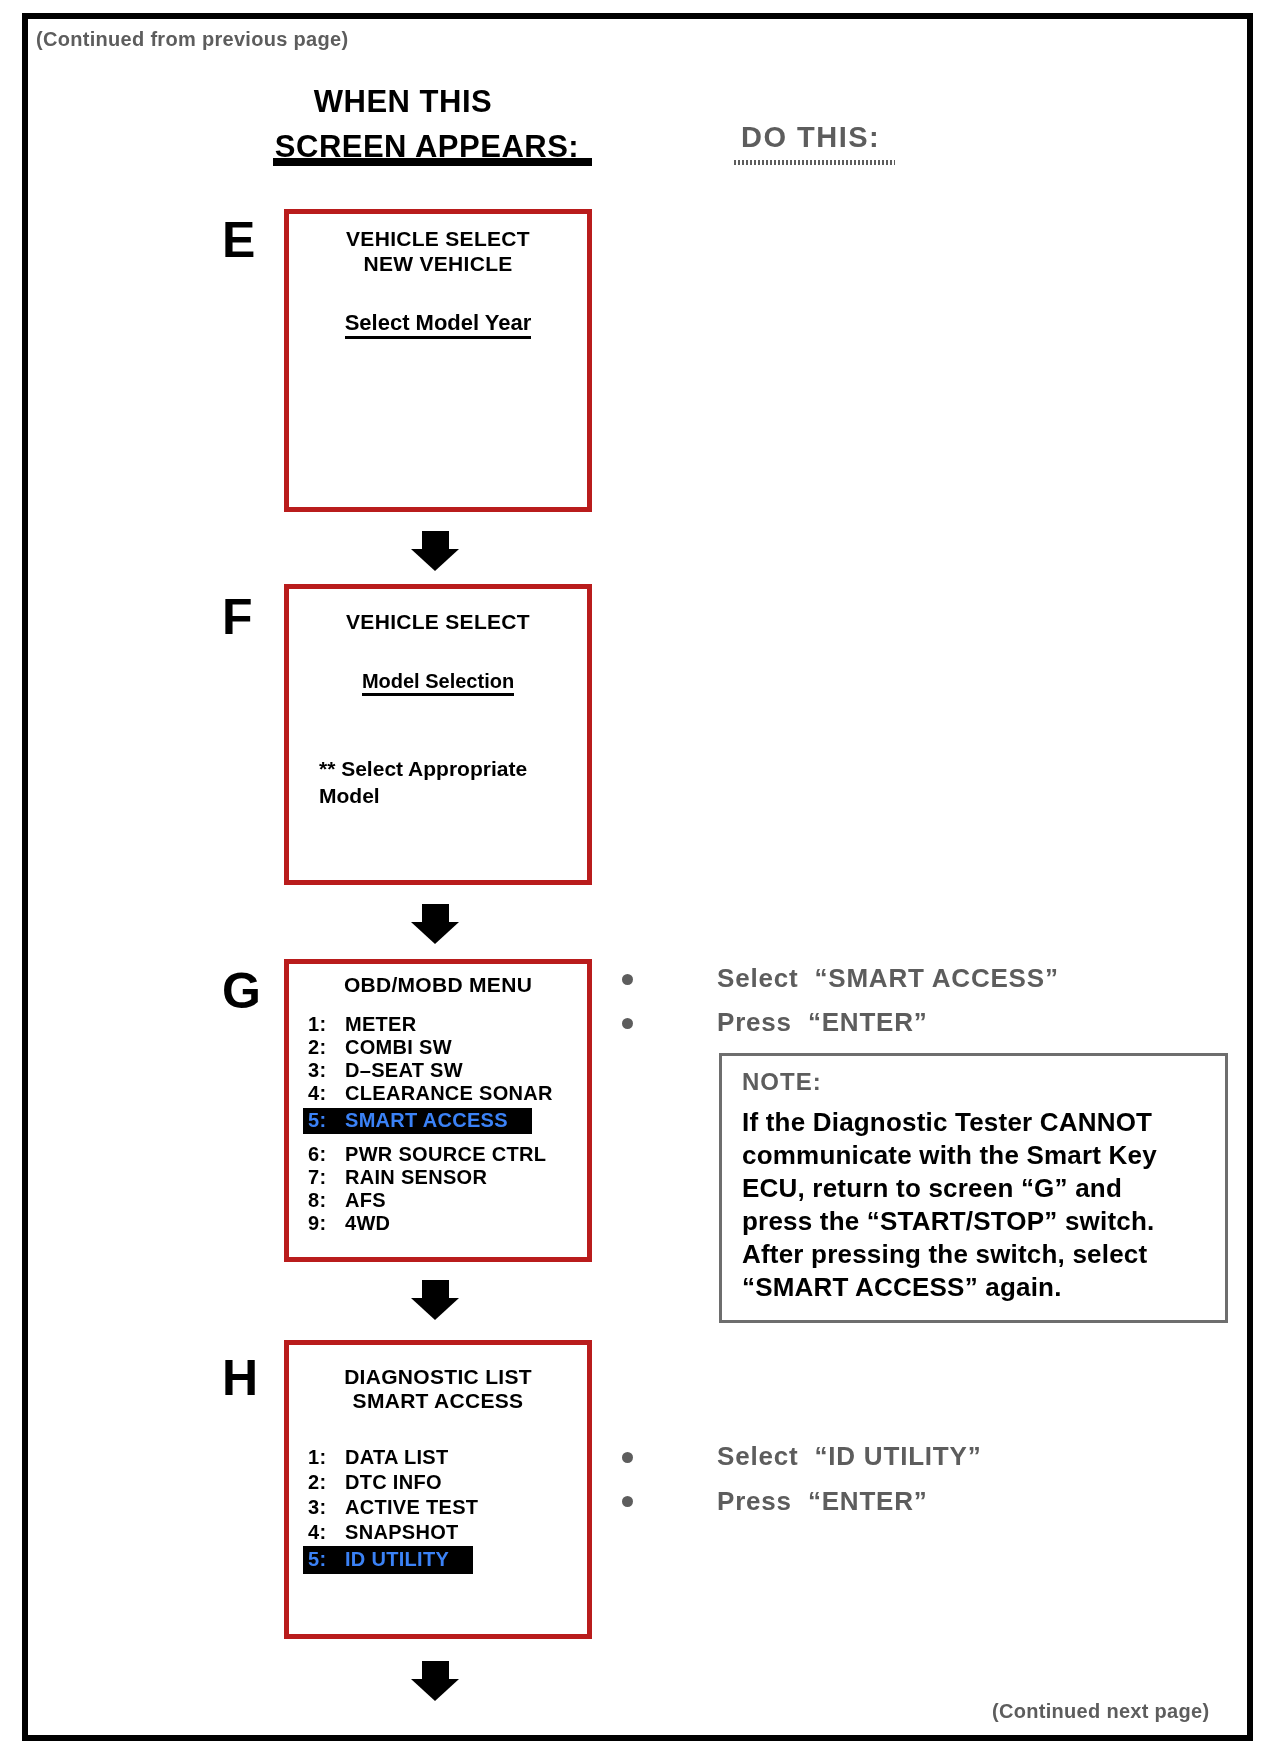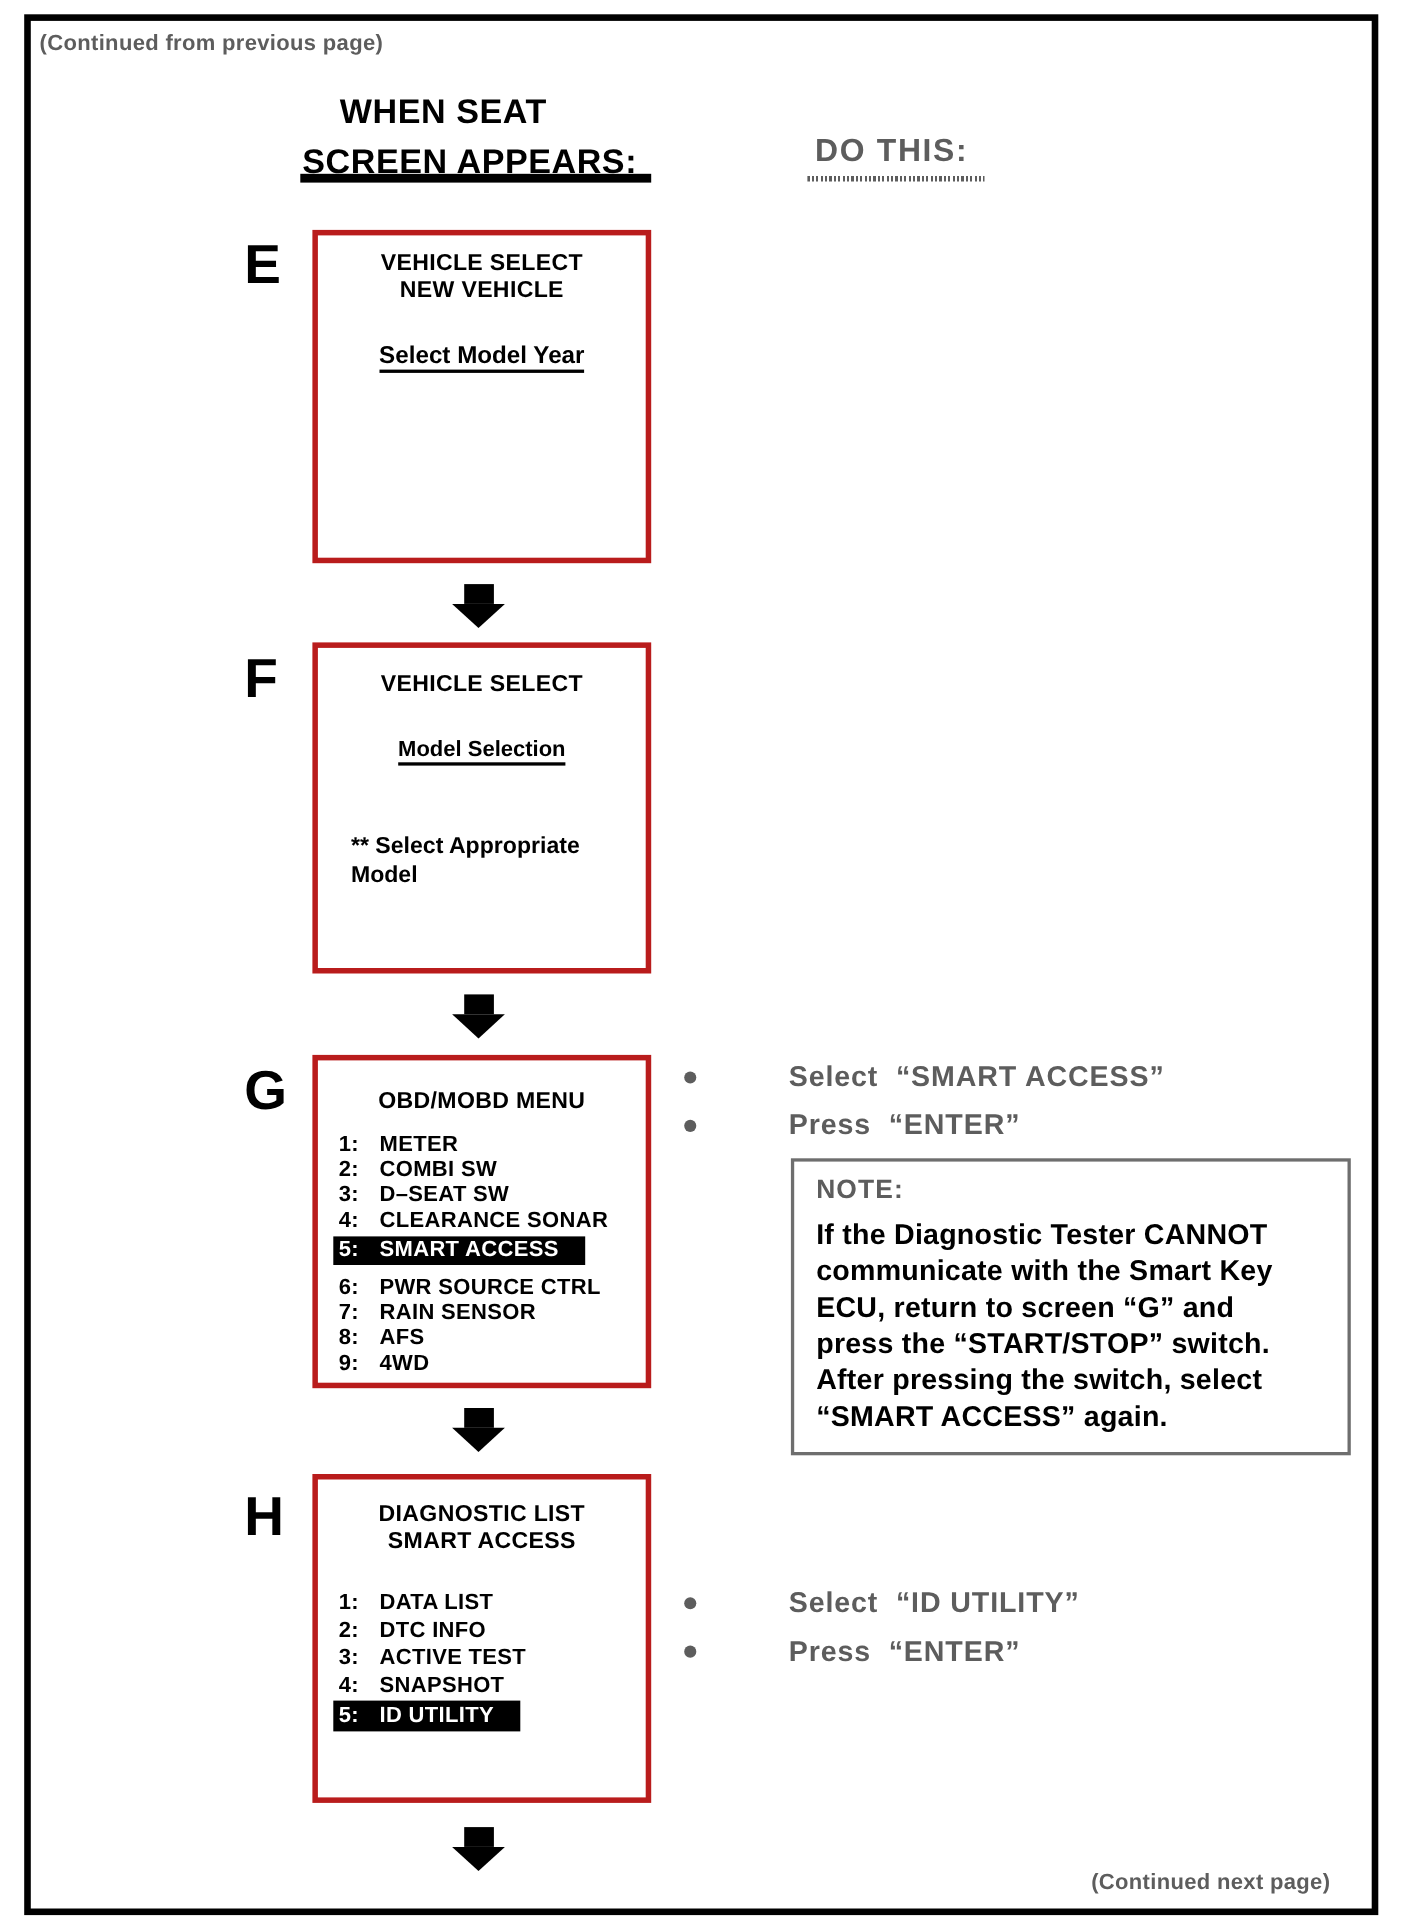--- a/index.html
+++ b/index.html
@@ -41,40 +41,40 @@
     box-sizing:border-box; background:#fff; overflow:hidden;
   }
   #scr-e { top:209px; height:303px; }
   #scr-f { top:584px; height:301px; }
   #scr-g { top:959px; height:303px; }
   #scr-h { top:1340px; height:299px; }
 
   .scr-title { text-align:center; font-size:21px; line-height:25px; letter-spacing:0.3px; }
   #scr-e .scr-title { padding-top:12px; }
   #scr-f .scr-title { padding-top:20px; }
-  #scr-g .scr-title { padding-top:24px; }
+  #scr-g .scr-title { padding-top:8px; }
   #scr-h .scr-title { padding-top:20px; line-height:24px; }
 
   .scr-link { text-align:center; }
   #scr-e .scr-link { margin-top:34px; font-size:22px; }
   #scr-f .scr-link { margin-top:36px; font-size:20px; }
   .scr-link span { border-bottom:3px solid #000; padding-bottom:1px; }
 
   .f-note {
     margin-top:62px; padding-left:30px; text-align:left;
     font-size:21px; line-height:27px; white-space:pre-line;
   }
 
   .menu { margin-top:16px; }
   #scr-h .menu { margin-top:32px; }
   .mrow { padding-left:19px; font-size:20px; line-height:23px; letter-spacing:0.3px; white-space:nowrap; }
   #scr-h .mrow { line-height:25px; }
   .num { display:inline-block; width:37px; }
   .hl-row { padding-left:0; }
-  .hl-band { display:inline-block; background:#000; color:#ffffff; margin-left:14px; padding:1px 24px 2px 5px; }
+  .hl-band { display:inline-block; background:#000; color:#3b82f6; margin-left:14px; padding:1px 24px 2px 5px; }
   .g-hl { margin-top:3px; margin-bottom:9px; }
   .h-hl { margin-top:1px; }
 
   
   .flow-arrow { position:absolute; left:411px; width:48px; display:flex; flex-direction:column; align-items:center; }
   #arrow-1 { top:531px; } #arrow-2 { top:904px; } #arrow-3 { top:1280px; } #arrow-4 { top:1661px; }
   .arrow-stem { width:27px; height:18px; background:#000; }
   .arrow-head { width:0; height:0; border-left:24px solid transparent; border-right:24px solid transparent; border-top:22px solid #000; }
 
   
@@ -94,21 +94,21 @@
   .note-label { font-size:24px; color:#5d5d5d; letter-spacing:1px; }
   .note-body { margin-top:10px; font-size:26px; line-height:33px; white-space:pre-line; letter-spacing:0.2px; }
 </style>
 </head>
 <body>
 
 <div class="page-border"></div>
 
 <div class="abs gray cont-from">(Continued from previous page)</div>
 
-<div class="abs hdr1">WHEN SEAT</div>
+<div class="abs hdr1">WHEN THIS</div>
 <div class="abs hdr2">SCREEN APPEARS:</div>
 <div class="abs hdr-underline"></div>
 
 <div class="abs gray do-this">DO THIS:</div>
 <div class="abs do-underline"></div>
 
 <div class="scr-label" id="lbl-e">E</div>
 <div class="screen" id="scr-e">
   <div class="scr-title">
     <div>VEHICLE SELECT</div>

